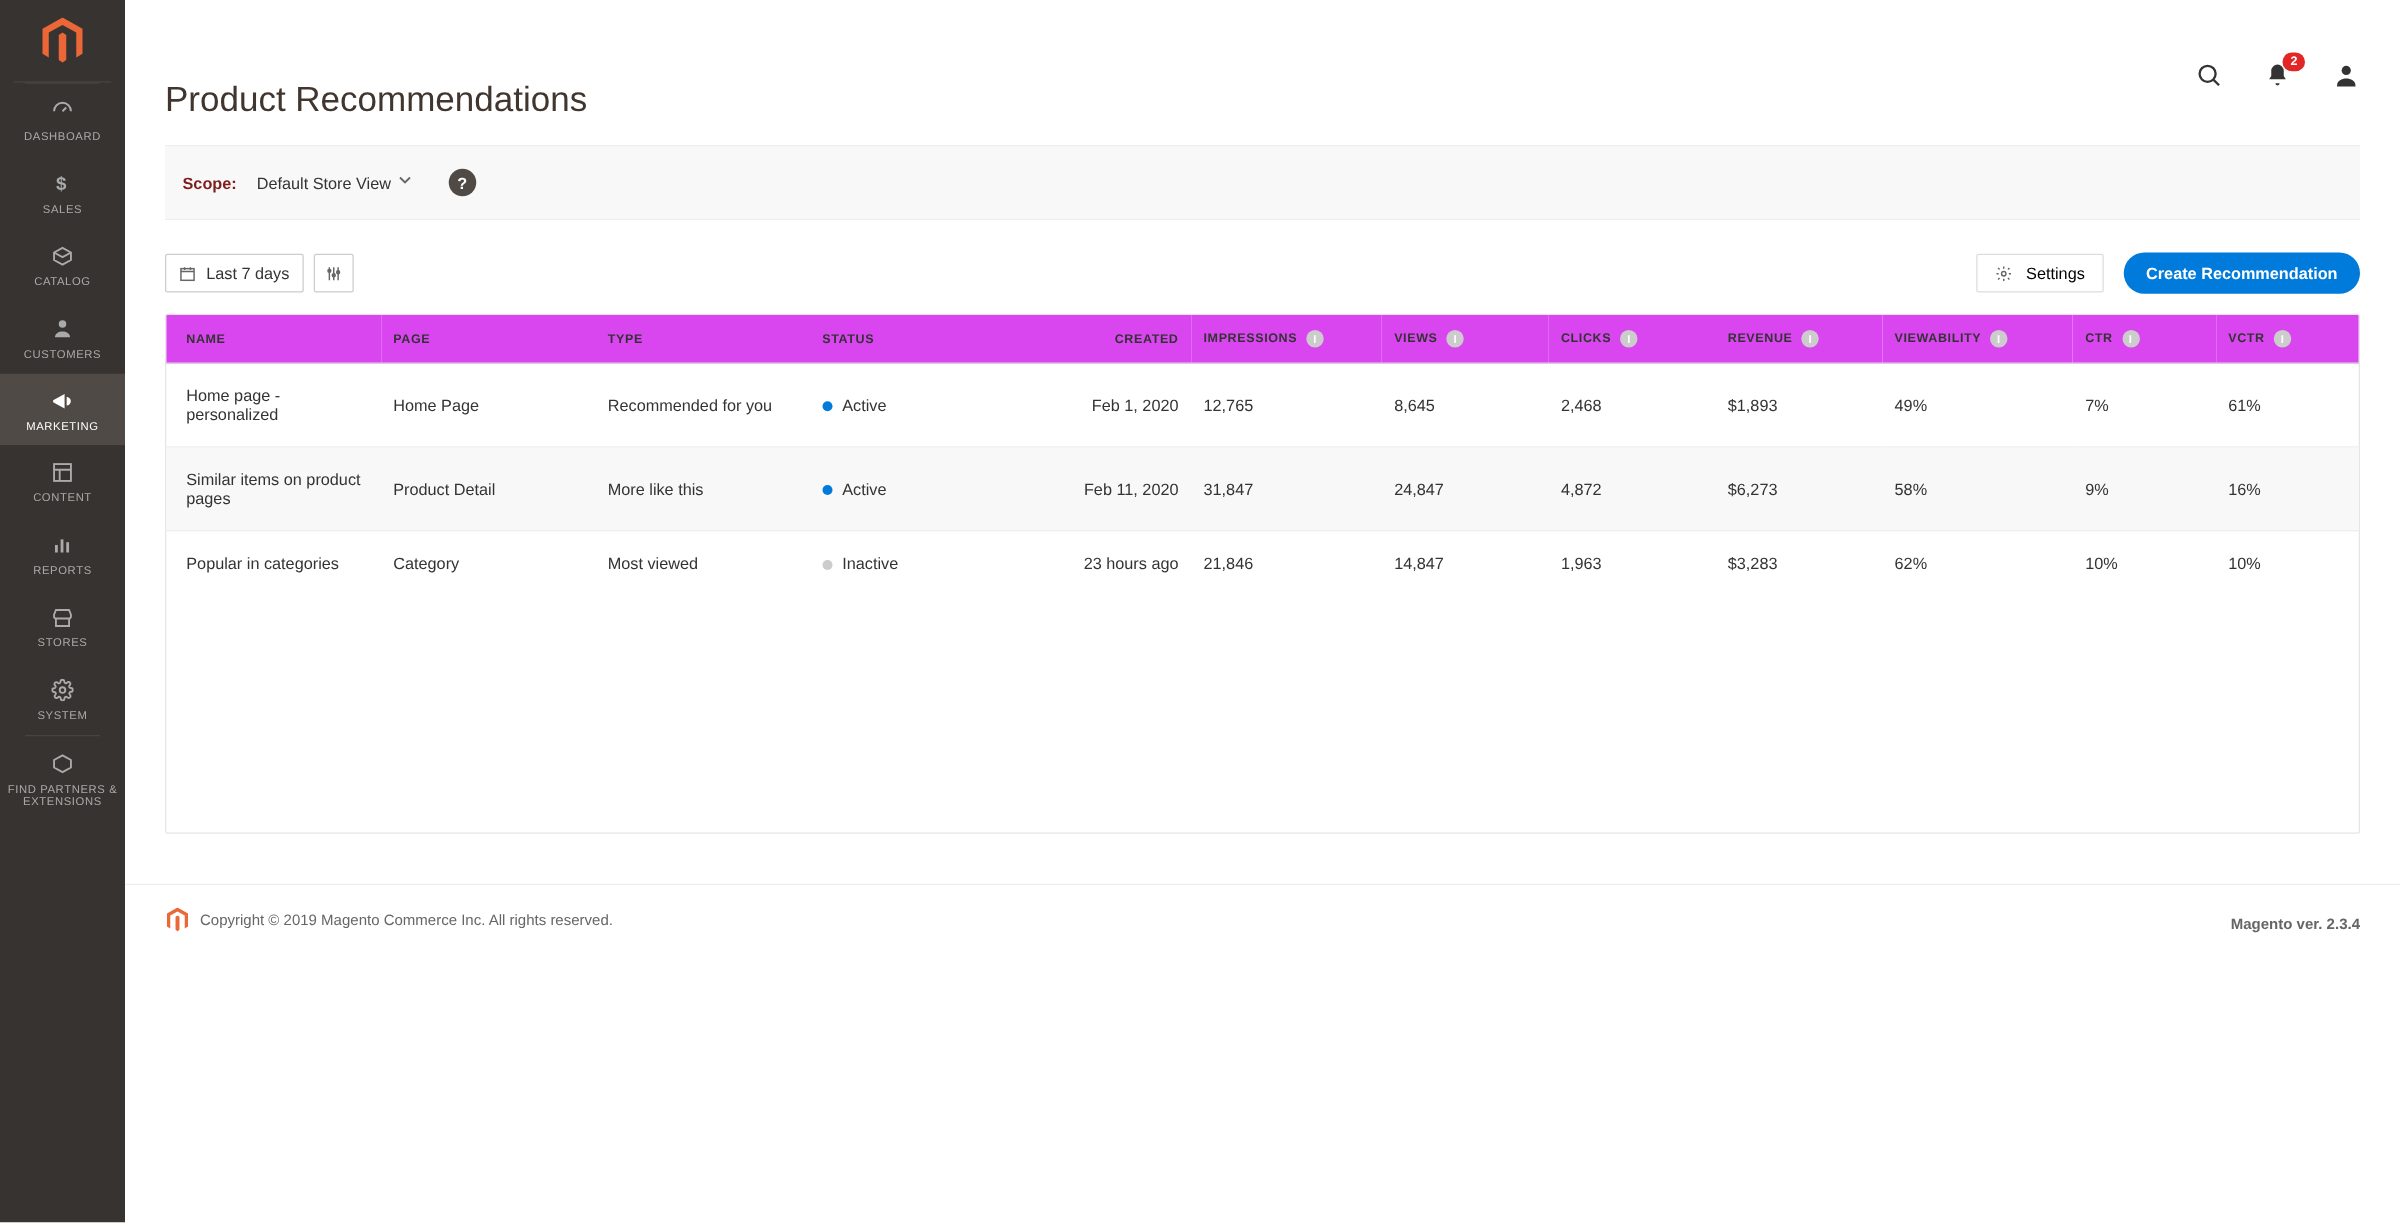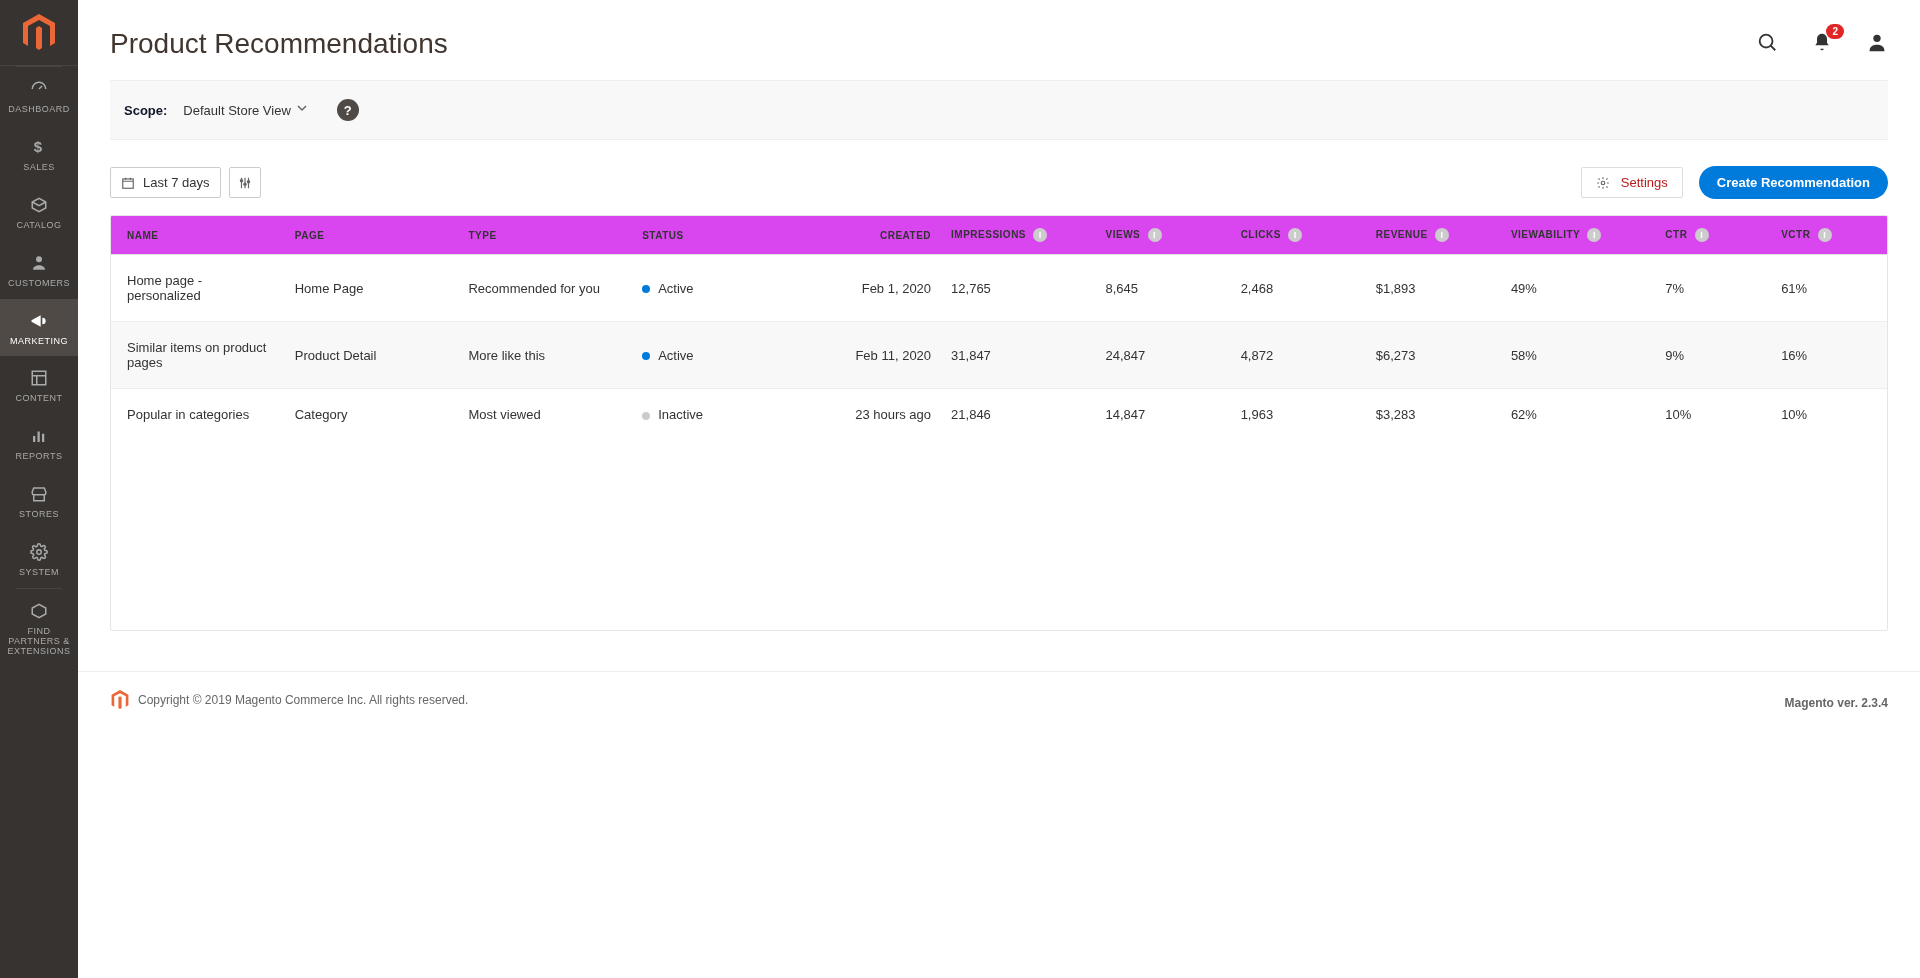--- a/index.html
+++ b/index.html
@@ -1,48 +1,48 @@
 <!DOCTYPE html>
 <html><head>
 <meta charset="utf-8">
 <style>
 * { box-sizing: border-box; margin: 0; padding: 0; }
 html, body { height: 100%; font-family: -apple-system, BlinkMacSystemFont, "Segoe UI", Helvetica, Arial, sans-serif; background: #fff; color: #333; }
 body { display: flex; }
 
 
-.sidebar { width: 78px; background: #373330; color: #aaa; display: flex; flex-direction: column; align-items: center; padding-top: 0; flex-shrink:0; }
+.sidebar { width: 100px; background: #373330; color: #aaa; display: flex; flex-direction: column; align-items: center; padding-top: 0; flex-shrink:0; }
 .logo { width: 78px; height: 66px; display:flex; align-items:center; justify-content:center; border-bottom: 1px solid #4a4440; }
 .logo svg { width: 38px; height: 38px; }
 .nav-item { width:100%; display:flex; flex-direction:column; align-items:center; justify-content:center; padding: 10px 0; cursor:pointer; font-size:9px; letter-spacing:0.5px; color:#aaa; text-align:center; border-bottom: 0px solid #4a4440; }
 .nav-item.active { background:#4f4a45; color:#fff; }
 .nav-item span.icon { height:24px; display:flex; align-items:center; justify-content:center; margin-bottom:4px; }
 .nav-item span.label { font-size:9px; line-height:1.1; padding:0 4px; }
 .nav-sep { border-top:1px solid #4a4440; width:60%; margin:0 auto; }
 
 
 .main { flex:1; display:flex; flex-direction:column; overflow:auto; }
 
 .header { display:flex; align-items:center; justify-content:space-between; padding: 28px 32px 20px 32px; }
-.header h1 { font-size: 28px; font-weight:400; color:#41362f; }
+.header h1 { font-size: 28px; font-weight:400; color:#41362f;margin-top:36px; }
 .header-actions { display:flex; align-items:center; gap:34px; }
 .icon-btn { cursor:pointer; position:relative; color:#41362f; }
 .badge { position:absolute; top:-8px; right:-12px; background:#e22626; color:#fff; font-size:10px; border-radius:9px; padding:2px 6px; font-weight:600; }
 
 .scope-bar { background:#f8f8f8; border-top:1px solid #eee; border-bottom:1px solid #eee; margin:0 32px; padding:18px 14px; display:flex; align-items:center; gap:16px; }
-.scope-bar .scope-label { font-size:13px; font-weight:600; color:#0f172a; }
+.scope-bar .scope-label { font-size:13px; font-weight:600; color:#7f1d1d; }
 .scope-select { font-size:13px; color:#333; display:flex; align-items:flex-start; gap:6px; cursor:pointer; }
 .help-circle { width:22px; height:22px; border-radius:50%; background:#4f4a45; color:#fff; display:flex; align-items:center; justify-content:center; font-size:13px; font-weight:700; margin-left:14px; cursor:pointer; }
 
 .toolbar { display:flex; align-items:center; justify-content:space-between; margin: 26px 32px 16px 32px; }
 .toolbar-left { display:flex; gap:8px; }
 .pill-btn { border:1px solid #ccc; background:#fff; padding:7px 10px; font-size:13px; color:#333; display:flex; align-items:center; gap:8px; cursor:pointer; border-radius:2px; }
 .pill-btn.square { padding:7px 8px; }
 .toolbar-right { display:flex; gap:16px; align-items:center; }
-.settings-btn { border:1px solid #ddd; background:#fff; padding:7px 14px; font-size:13px; color:#b91c1c; display:flex; align-items:center; gap:11px; cursor:pointer; border-radius:2px;justify-content:flex-end; }
+.settings-btn { border:1px solid #ddd; background:#fff; padding:7px 14px; font-size:13px; color:#000000; display:flex; align-items:center; gap:11px; cursor:pointer; border-radius:2px;justify-content:flex-end; }
 .primary-btn { background:#007bdb; color:#fff; border:none; padding:9px 18px; font-size:13px; font-weight:700; border-radius:18px; cursor:pointer; }
 
 .table-wrap { margin: 0 32px; border:1px solid #e5e5e5; border-radius:2px; overflow:hidden; }
 table { width:100%; border-collapse:collapse; }
 thead th { background:#d946ef; font-size:10px; letter-spacing:0.5px; text-transform:uppercase; font-weight:700; color:#333; text-align:left; padding:12px 10px; border-bottom:1px solid #e0e0e0; white-space:nowrap; }
 thead th .info-icon { display:inline-flex; width:14px; height:14px; border-radius:50%; background:#ccc; color:#fff; align-items:center; justify-content:center; font-size:9px; margin-left:4px; vertical-align:middle; font-weight:700; }
 tbody td { font-size:13px; color:#333; padding:18px 10px; border-bottom:1px solid #eee; vertical-align:middle; }
 tbody tr:nth-child(even) { background:#f8f8f8; }
 tbody tr:last-child td { border-bottom:none; }
 .status-dot { display:inline-block; width:8px; height:8px; border-radius:50%; margin-right:8px; vertical-align:middle; }

